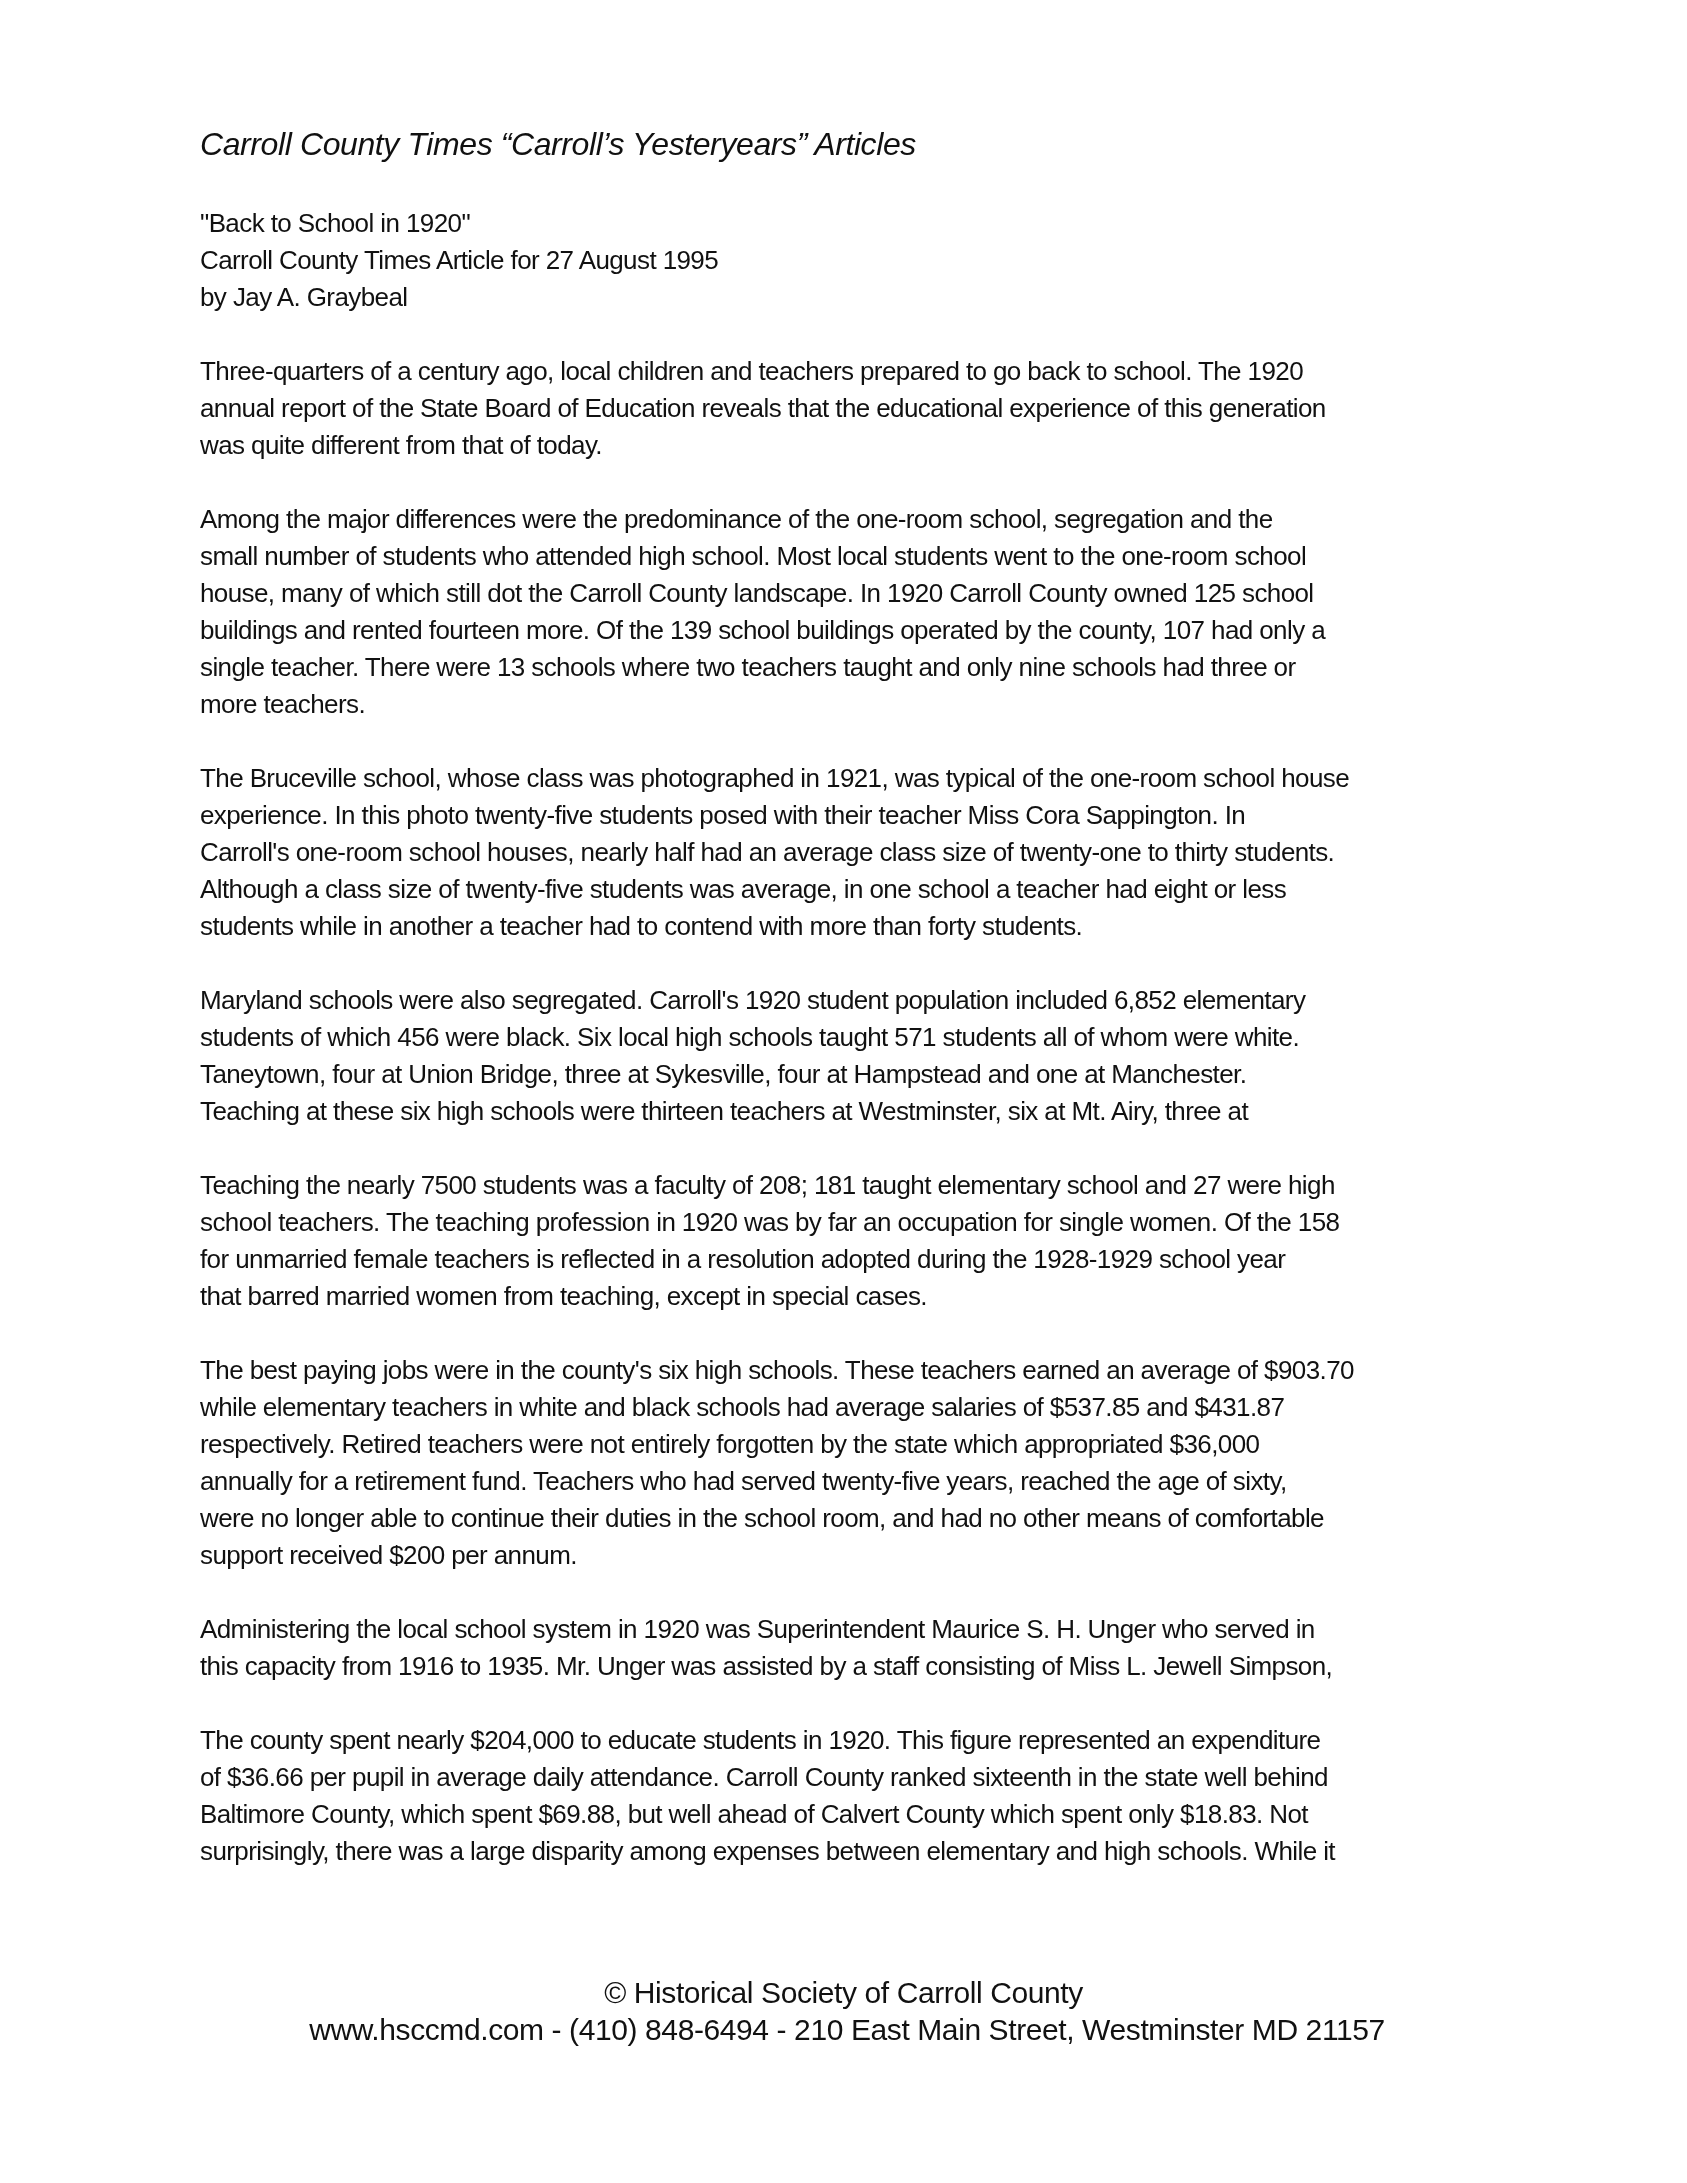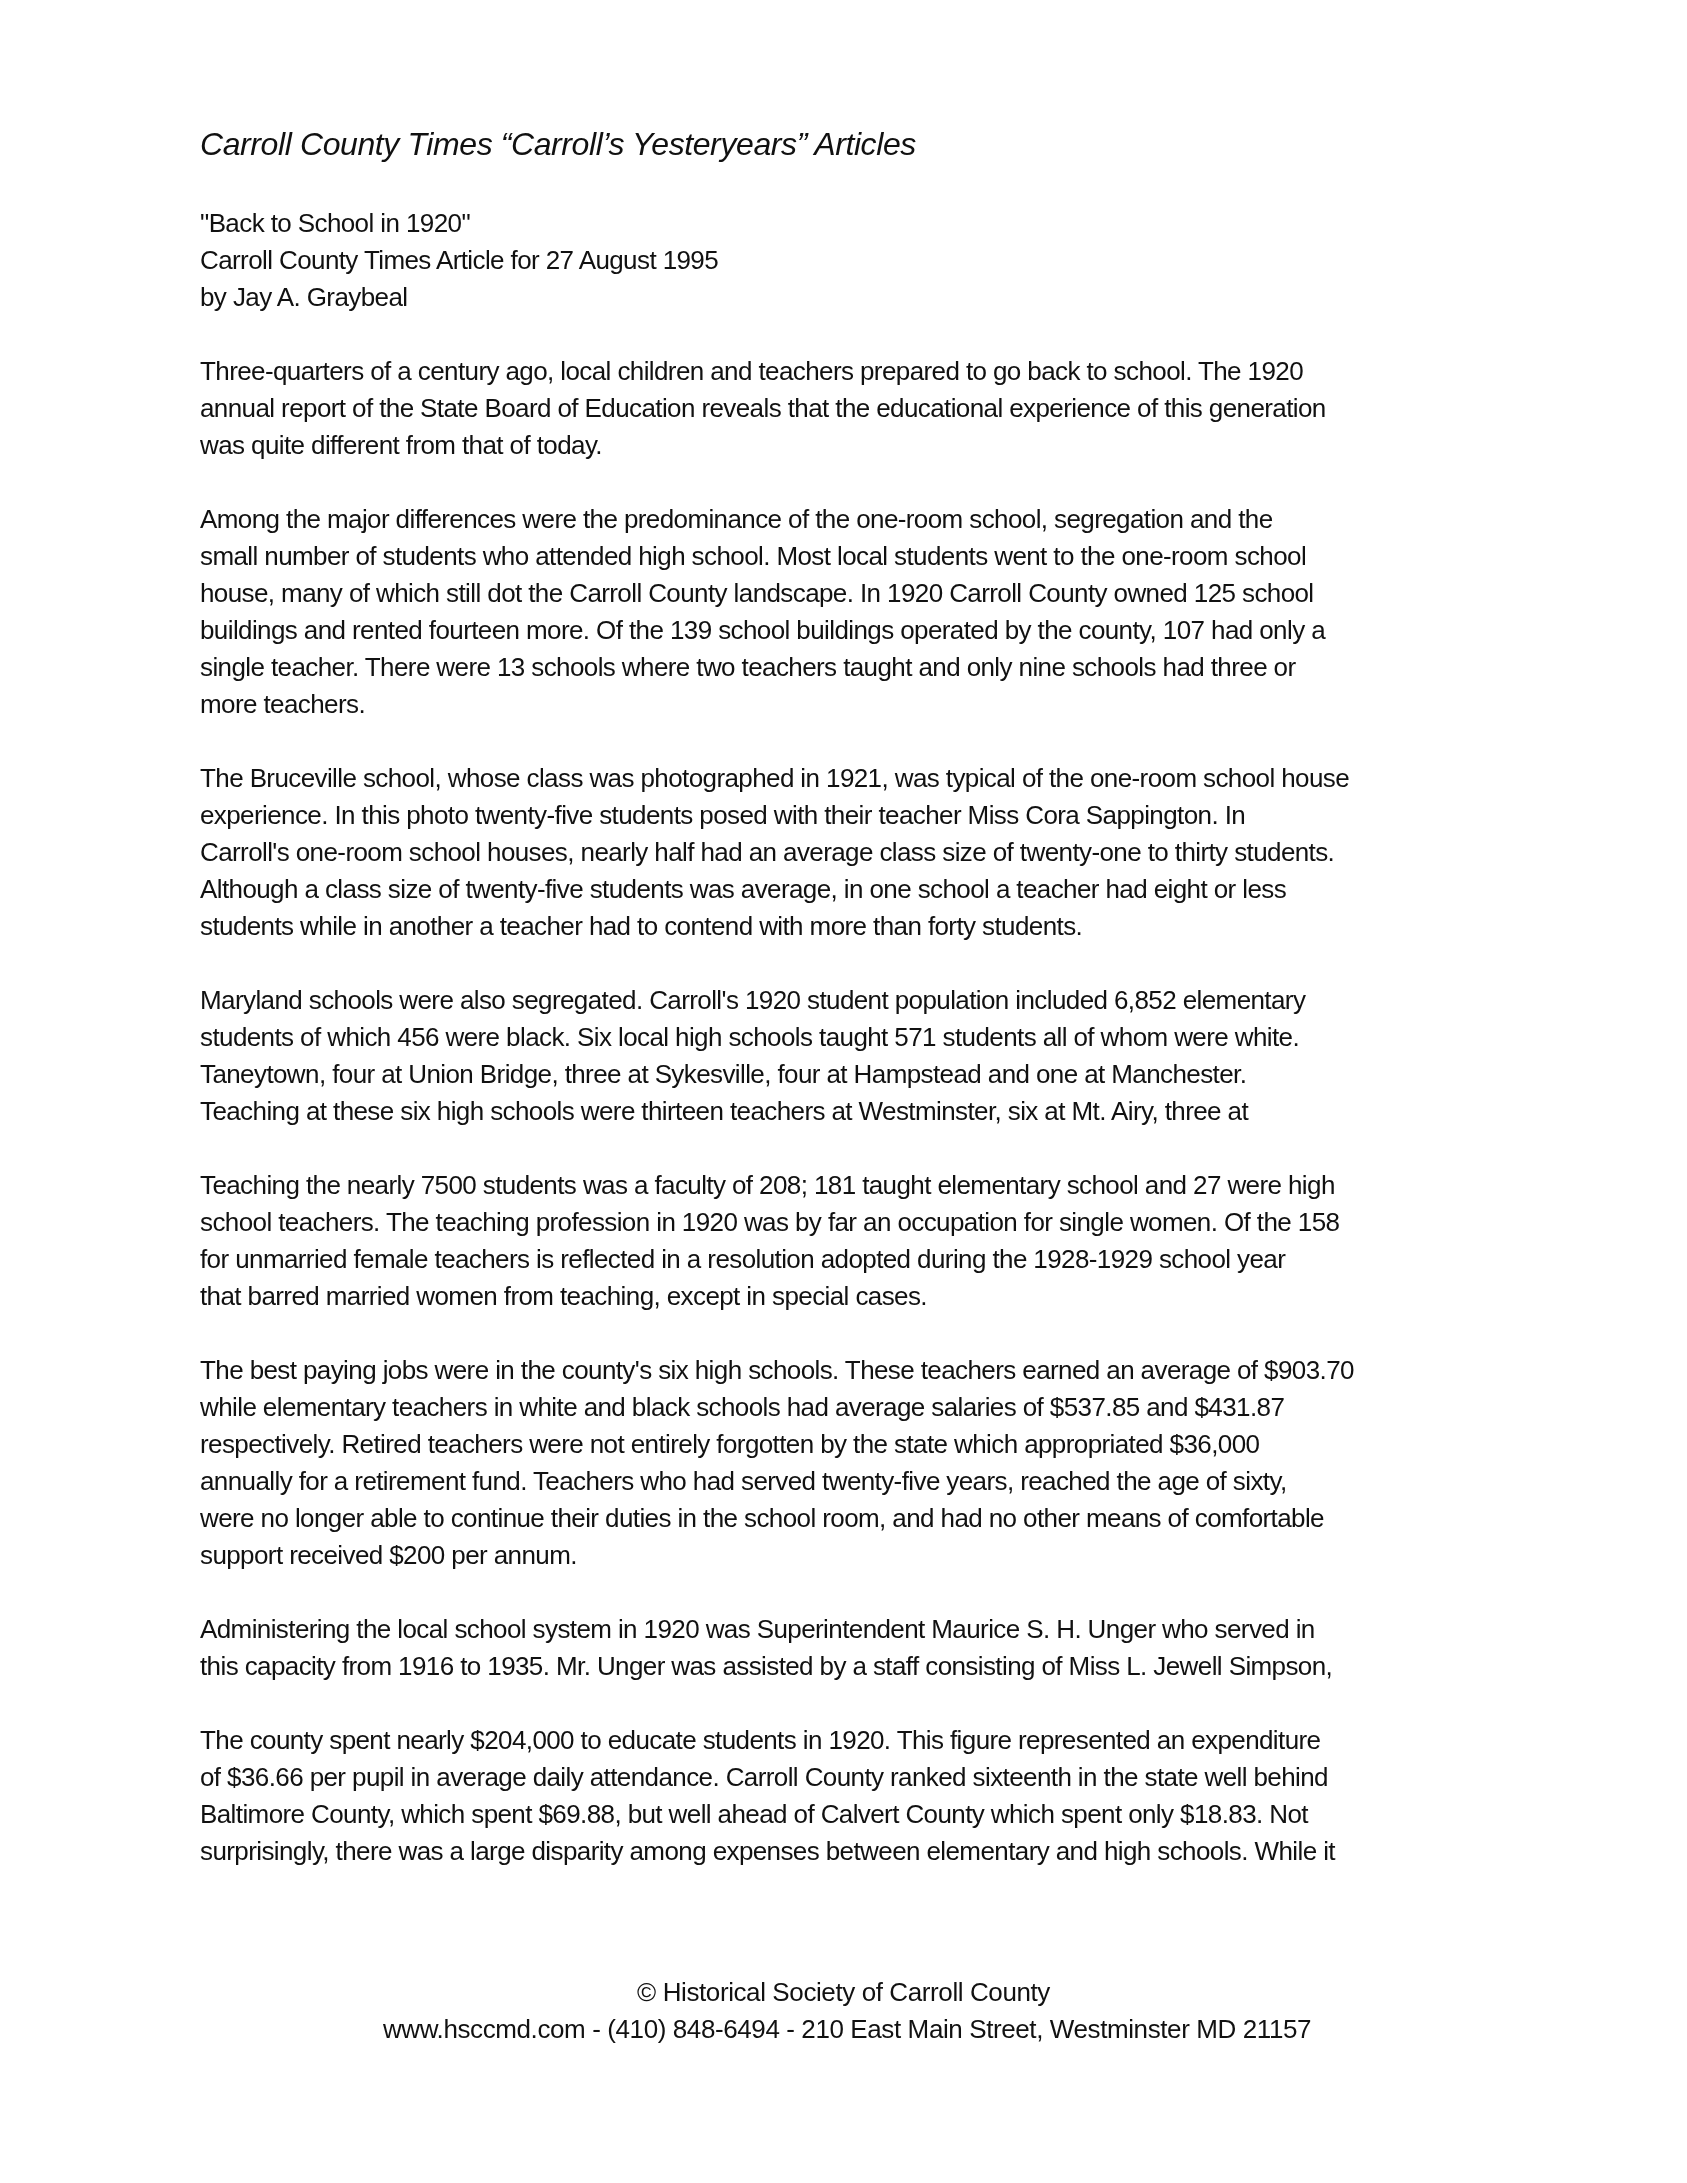--- a/index.html
+++ b/index.html
@@ -6,21 +6,21 @@
   body { width: 1687px; height: 2183px; position: relative; overflow: hidden;
          font-family: "Liberation Sans", sans-serif; color: #111111; }
   .page { position: absolute; left: 0; top: 0; width: 1687px; height: 2183px; background: #ffffff; }
   .header-title { position: absolute; left: 200px; top: 98px; font-size: 32px; font-style: italic;
                   letter-spacing: -0.4px; white-space: nowrap; margin-top: 28px; }
   .content { position: absolute; left: 200px; top: 205px; width: 1307px; }
   .line { font-size: 26px; line-height: 37px; height: 37px; white-space: nowrap; letter-spacing: -0.6px; }
   .meta { margin-bottom: 37px; }
   .para { margin-bottom: 37px; }
   .footer { position: absolute; left: 0; width: 1687px; top: 1974px; text-align: center; }
-  .footer .fline { font-size: 26px; line-height: 37px; white-space: nowrap; letter-spacing: -0.4px; }
+  .footer .fline { font-size: 30px; line-height: 37px; white-space: nowrap; letter-spacing: -0.4px; }
   .footer .fline.second { padding-left: 7px; text-align: center; }
 </style>
 </head>
 <body>
 
 <div class="page">
 
   <div class="header-title">Carroll County Times “Carroll’s Yesteryears” Articles</div>
 
   <div class="content">

